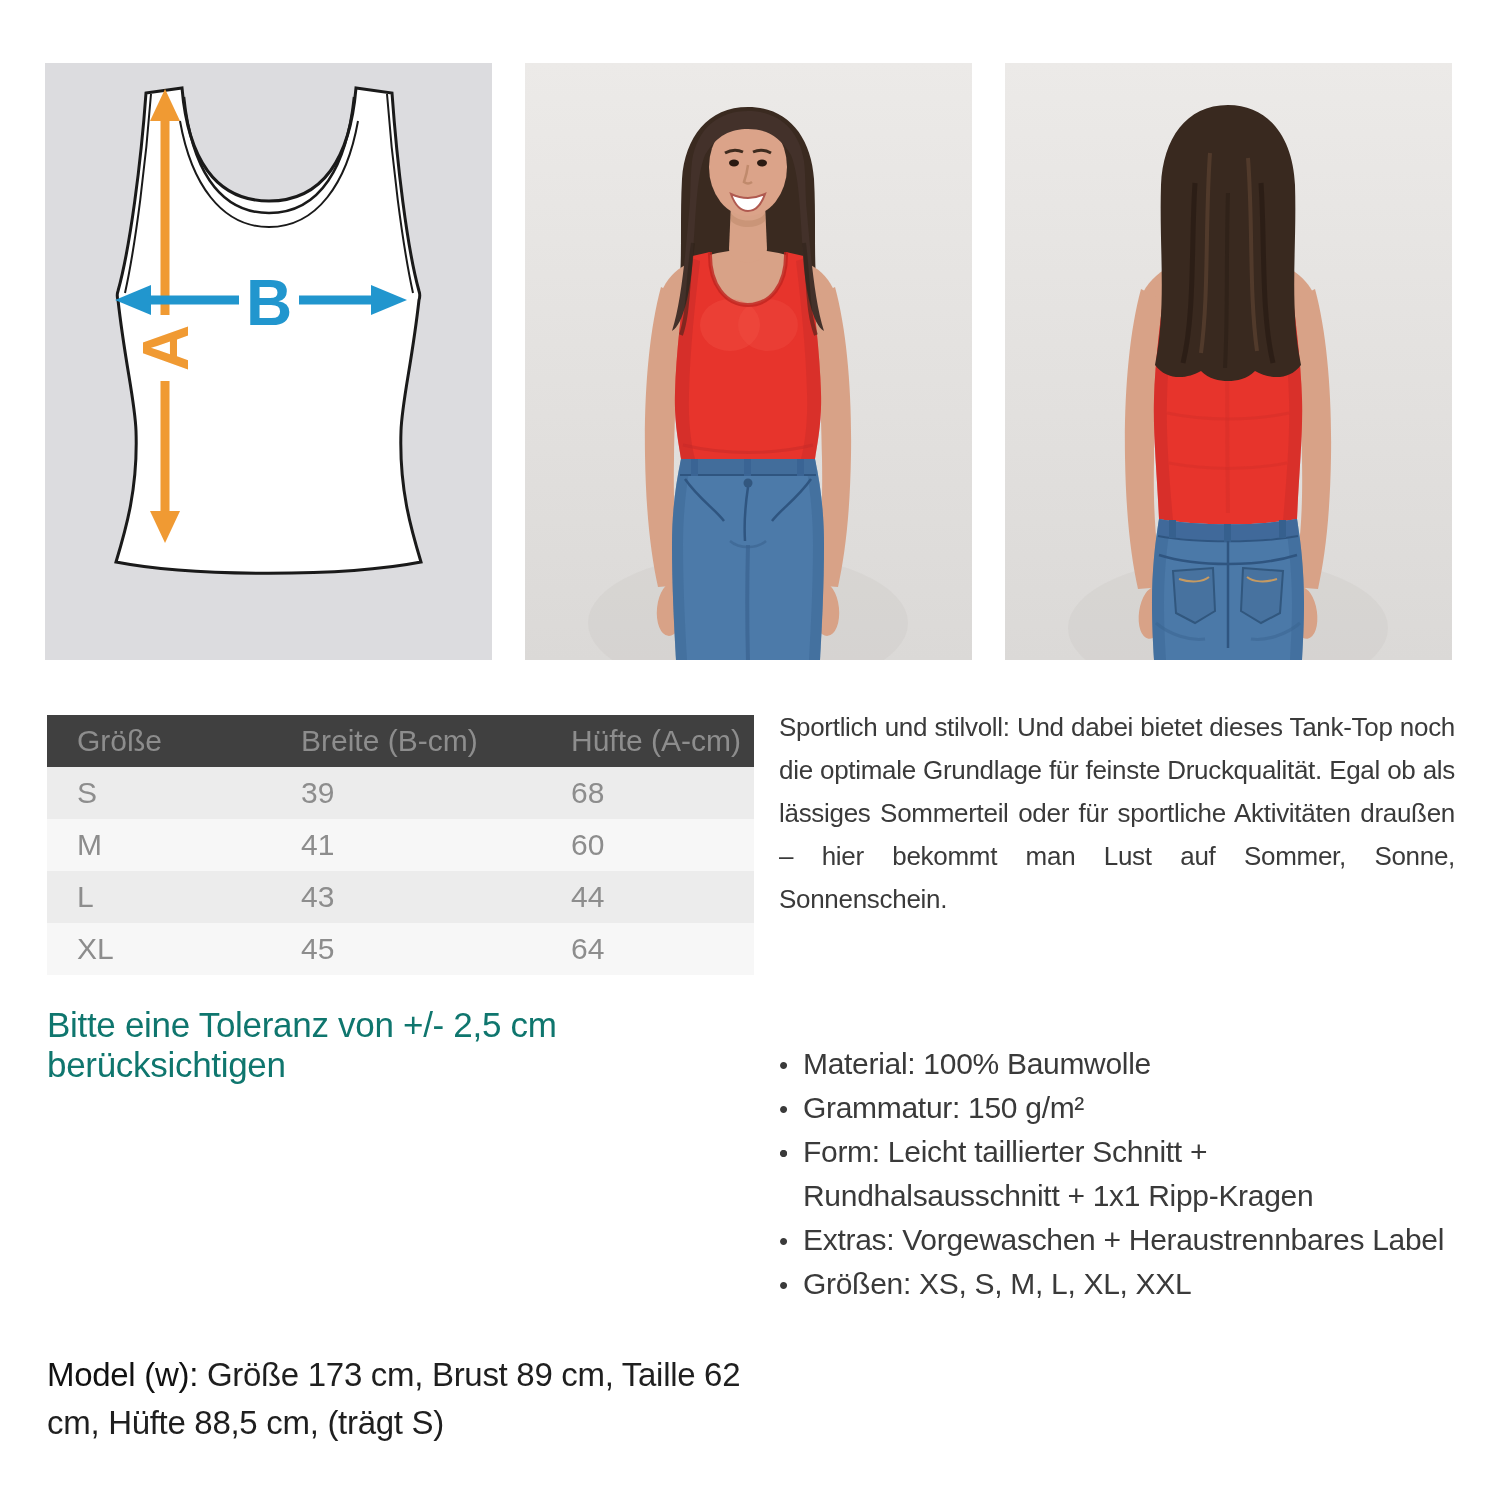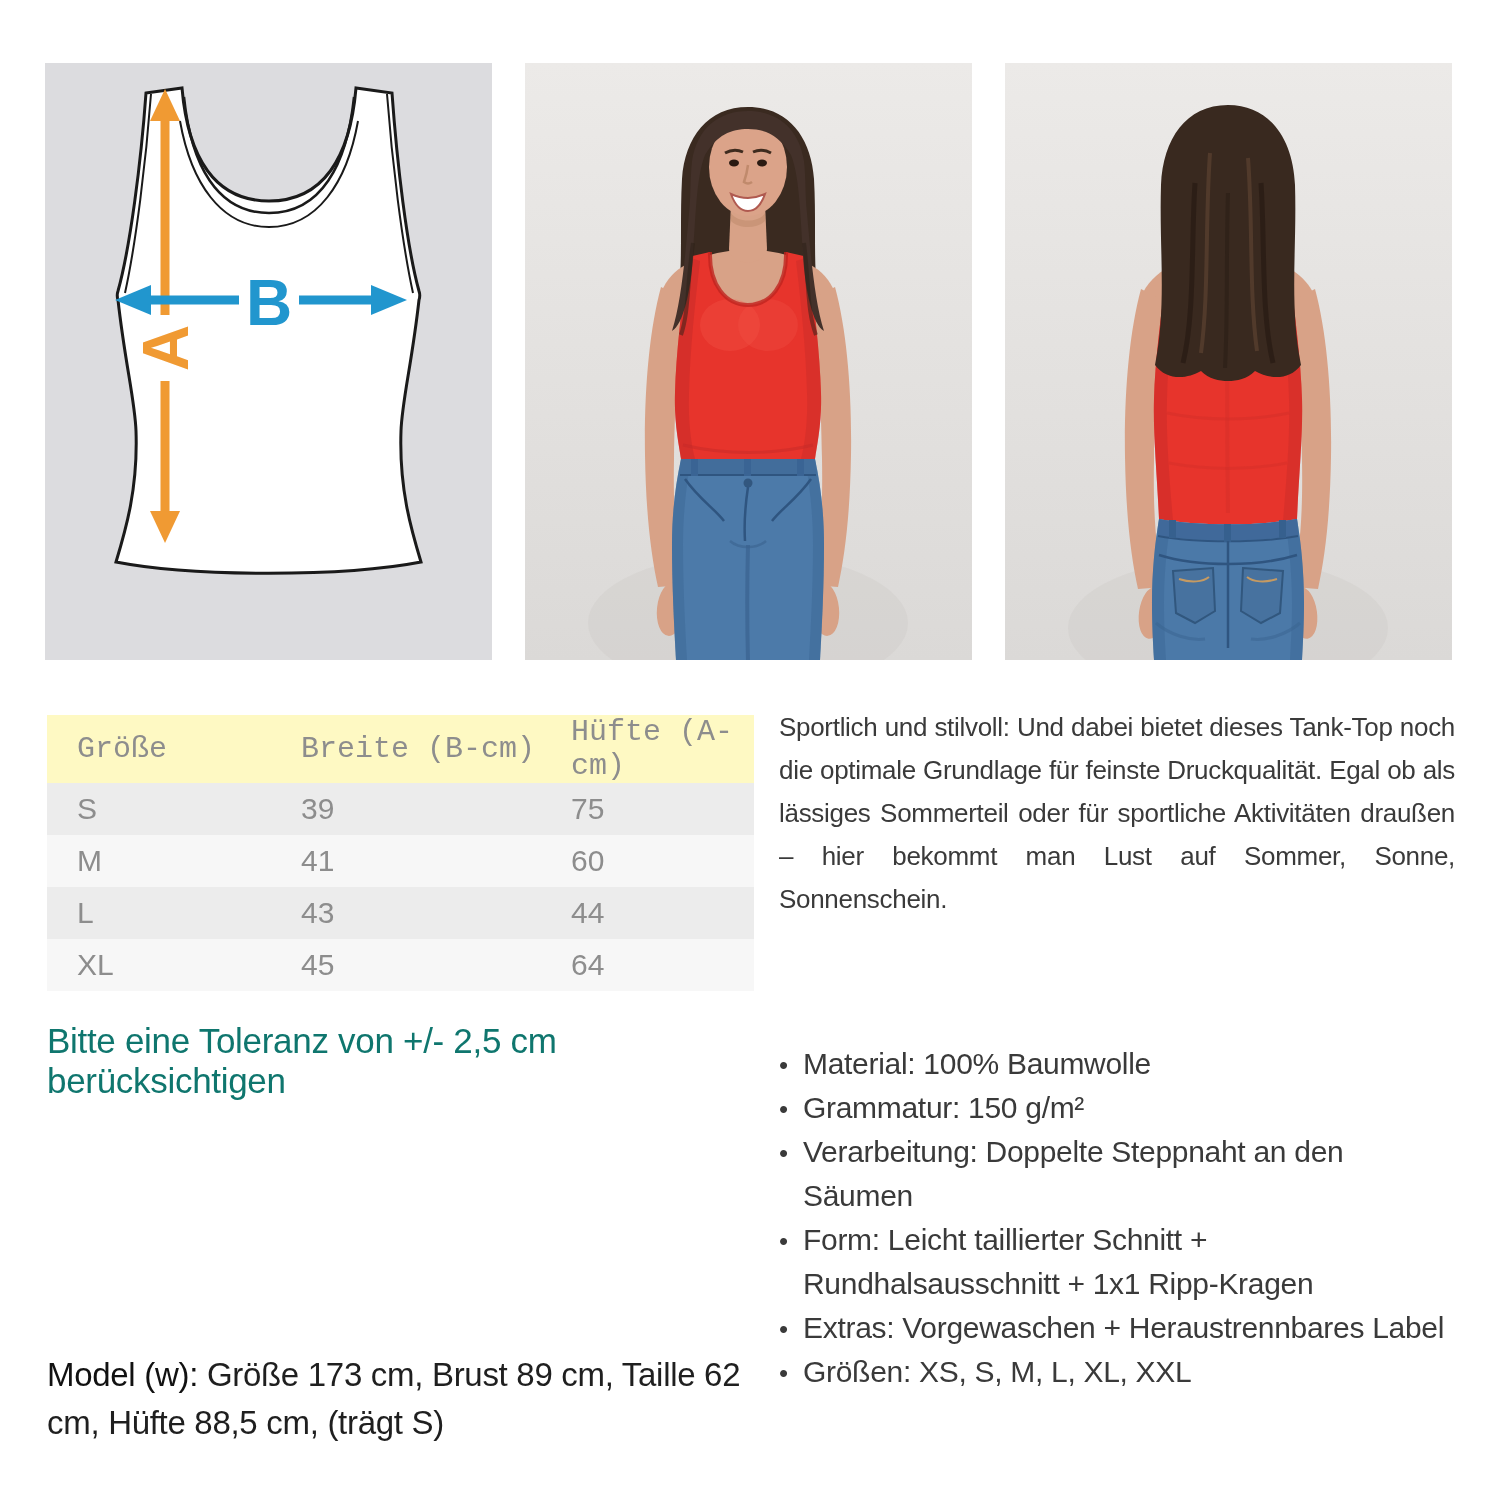--- a/index.html
+++ b/index.html
@@ -10,21 +10,21 @@
   .panel{width:447px;height:597px;overflow:hidden;}
   .panel svg{display:block;width:447px;height:597px;}
   
   .left-col{position:absolute;left:47px;top:715px;width:707px;}
   table.size-table{border-collapse:collapse;table-layout:fixed;width:707px;
         font-size:30px;color:#8d8d8d;}
   table.size-table th,table.size-table td{height:52px;padding:0;margin:0;
         font-weight:400;text-align:left;vertical-align:middle;}
   table.size-table th:first-child,table.size-table td:first-child{width:224px;padding-left:30px;}
   table.size-table th:nth-child(2),table.size-table td:nth-child(2){width:270px;}
-  thead tr{background:#fef9c3;font-family:Liberation Mono, monospace;}
+  thead tr{background:#404040;}
   tbody tr:nth-child(odd){background:#ececec;}
   tbody tr:nth-child(even){background:#f7f7f7;}
   .tolerance{margin:30px 0 0 0;font-size:35px;color:#0f766e;letter-spacing:-0.3px;}
   .model-info{position:absolute;left:47px;top:1318px;width:715px;font-size:33px;
         line-height:48px;color:#1f1f1f;letter-spacing:-0.3px;}
   .model-info strong{font-weight:400;color:#111;}
   
   .right-col{position:absolute;left:779px;top:706px;width:676px;}
   .description{margin:0;font-size:26px;line-height:43px;color:#3a3a3a;
         text-align:justify;letter-spacing:-0.3px;}
@@ -214,21 +214,21 @@
         <tr>
           <th>Größe</th>
           <th>Breite (B-cm)</th>
           <th>Hüfte (A-cm)</th>
         </tr>
       </thead>
       <tbody>
         <tr>
           <td>S</td>
           <td>39</td>
-          <td>75</td>
+          <td>68</td>
         </tr>
         <tr>
           <td>M</td>
           <td>41</td>
           <td>60</td>
         </tr>
         <tr>
           <td>L</td>
           <td>43</td>
           <td>44</td>
@@ -254,21 +254,20 @@
       <li>
         <span class="bullet">•</span>
         <span>Material: 100% Baumwolle</span>
       </li>
       <li>
         <span class="bullet">•</span>
         <span>Grammatur: 150 g/m²</span>
       </li>
       <li>
         <span class="bullet">•</span>
-        <span>Verarbeitung: Doppelte Steppnaht an den Säumen</span>
       </li>
       <li>
         <span class="bullet">•</span>
         <span>Form: Leicht taillierter Schnitt + Rundhalsausschnitt + 1x1 Ripp-Kragen</span>
       </li>
       <li>
         <span class="bullet">•</span>
         <span>Extras: Vorgewaschen + Heraustrennbares Label</span>
       </li>
       <li>

